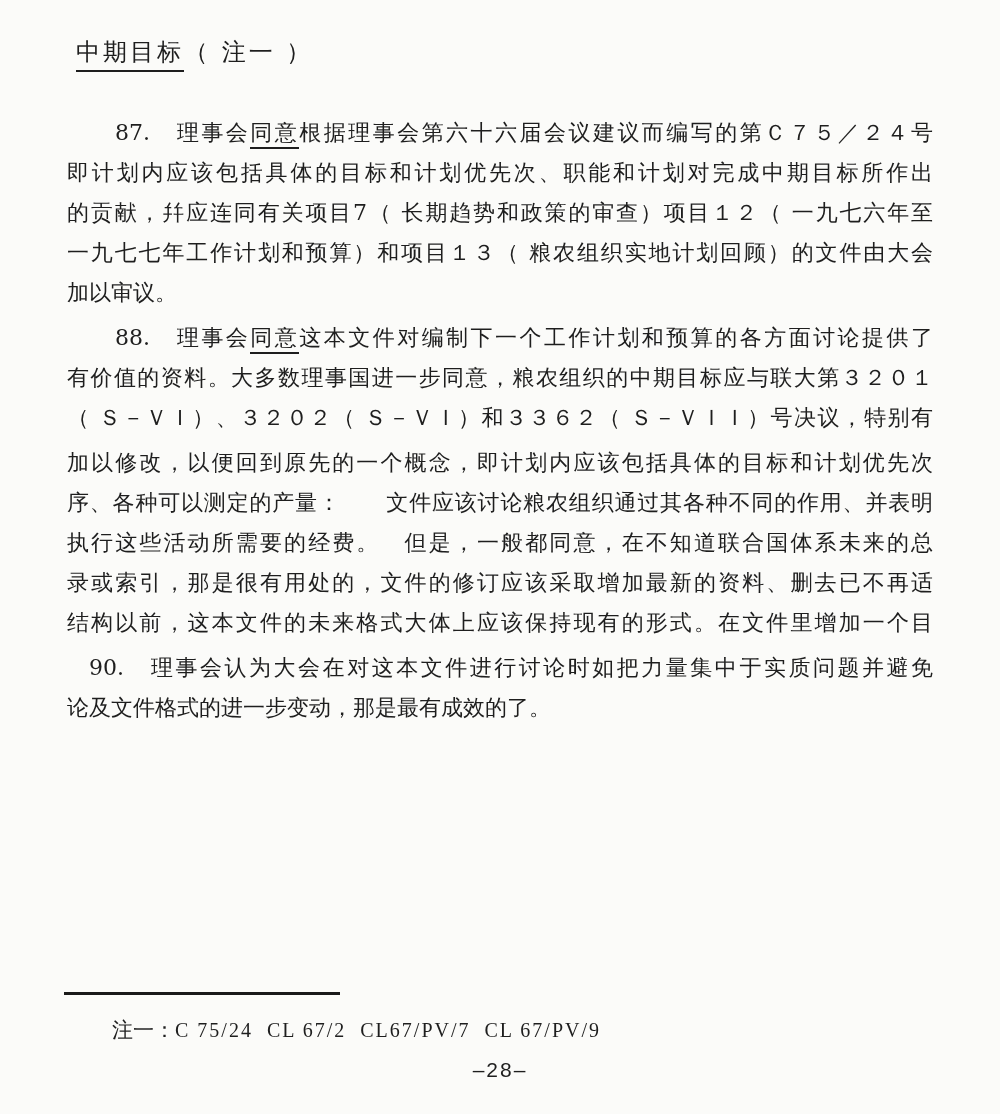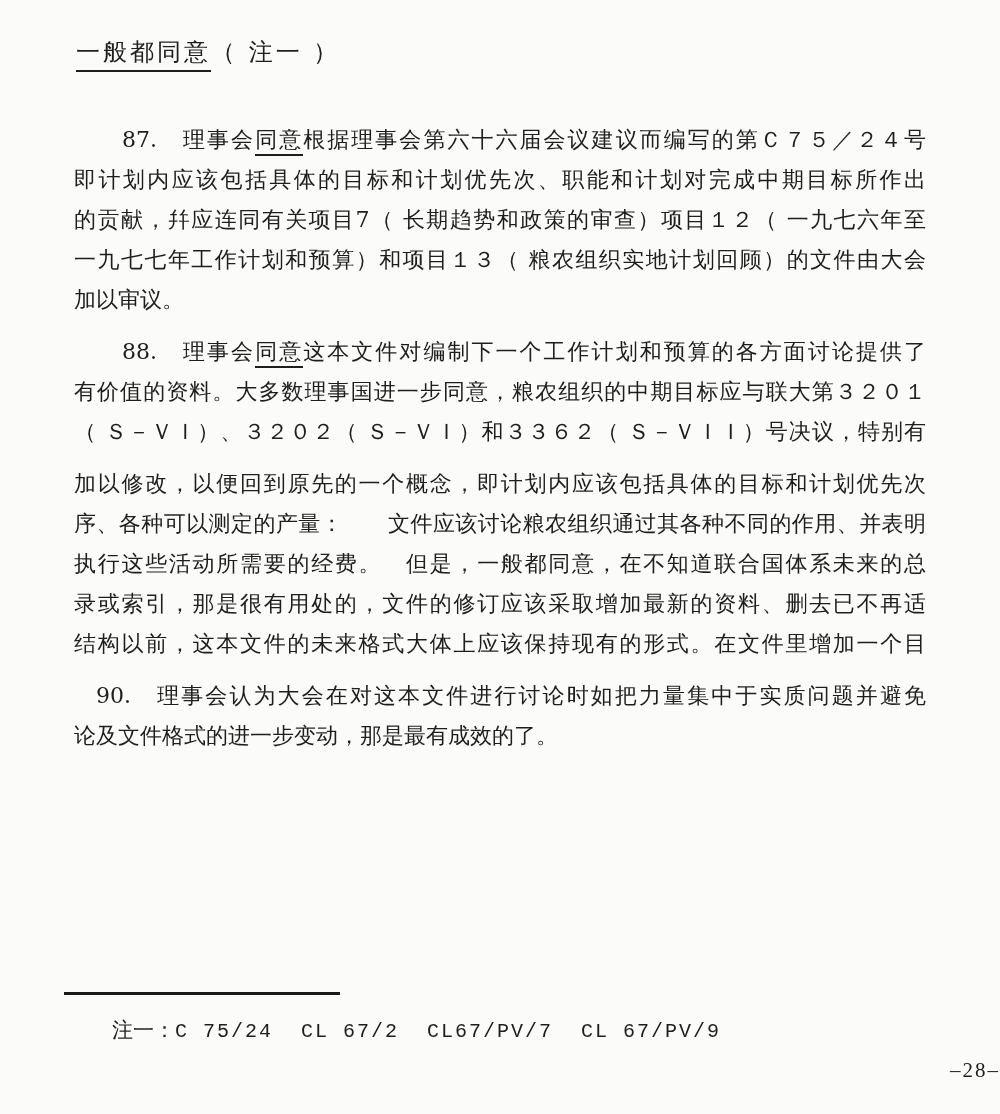--- a/index.html
+++ b/index.html
@@ -19,21 +19,21 @@
     position:absolute;left:76px;top:36px;
     font-size:24px;letter-spacing:3px;white-space:nowrap;
   }
   .heading .u-title{
     border-bottom:2px solid var(--ink);
     padding-bottom:4px;
   }
   .doc-body{
     position:absolute;left:62px;top:108px;width:876px;
   }
-  .para{margin:12px;padding:0;}
+  .para{margin:5px;padding:0;}
   .line{
     font-size:22px;
     height:40px;line-height:40px;
     text-align:justify;
     text-align-last:justify;
     text-justify:inter-character;
     overflow:hidden;
   }
   .line.short{text-align-last:left;}
   .line.ind-lg{text-indent:48px;}
@@ -44,36 +44,36 @@
   }
   .rule{
     position:absolute;left:64px;top:992px;
     width:276px;height:3px;background:#1a1a1a;
   }
   .footnote{
     position:absolute;left:112px;top:1016px;
     font-size:21px;white-space:nowrap;
   }
   .footnote .refs{
-    font-family:Liberation Mono, monospace;
+    font-family:Liberation Serif, serif;
     font-size:20px;letter-spacing:2px;white-space:pre;
   }
   .pageno{
     position:absolute;left:0;right:0;top:1058px;
-    text-align:right;font-size:21px;letter-spacing:2px;
-    font-family:Liberation Serif, serif;
+    text-align:center;font-size:21px;letter-spacing:2px;
+    font-family:Liberation Sans, sans-serif;
   }
 </style>
 </head>
 <body>
 
 <div class="paper">
 
   <div class="heading">
-    <span class="u-title">一般都同意</span><span>（ 注一 ）</span>
+    <span class="u-title">中期目标</span><span>（ 注一 ）</span>
   </div>
 
   <div class="doc-body">
 
     <div class="para">
       <div class="line ind-lg"><span>87.　理事会</span><span class="u">同意</span><span>根据理事会第六十六届会议建议而编写的第Ｃ７５／２４号</span></div>
       <div class="line"><span>即计划内应该包括具体的目标和计划优先次、职能和计划对完成中期目标所作出</span></div>
       <div class="line"><span>的贡献，幷应连同有关项目7（ 长期趋势和政策的审查）项目１２（ 一九七六年至</span></div>
       <div class="line"><span>一九七七年工作计划和预算）和项目１３（ 粮农组织实地计划回顾）的文件由大会</span></div>
       <div class="line short"><span>加以审议。</span></div>

